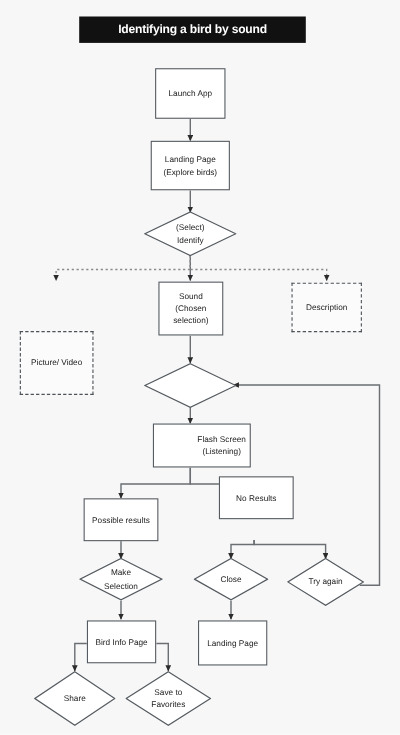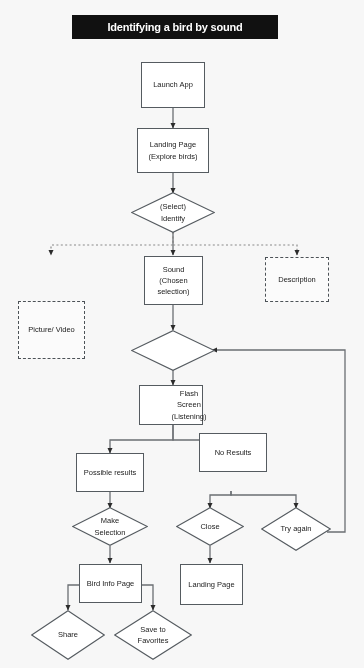--- a/index.html
+++ b/index.html
@@ -147,21 +147,21 @@
   <div class="node box dashed" style="left:265px; top:257px; width:64px; height:45px;">
     <span class="nlabel">Description</span>
   </div>
 
   <div class="node diamond" style="left:131px; top:330px; width:84px; height:41px;">
     <svg class="dshape" viewBox="0 0 84 41" preserveAspectRatio="none">
       <polygon points="42,0.7 83.3,20.5 42,40.3 0.7,20.5" fill="#ffffff" stroke="#555b60" stroke-width="1.1" vector-effect="non-scaling-stroke"></polygon>
     </svg>
   </div>
 
-  <div class="node box" style="left:139px; top:385px; width:64px; height:40px;padding-left:36px;">
+  <div class="node box" style="left:139px; top:385px; width:89px; height:40px;padding-left:36px;">
     <span class="nlabel">Flash Screen<br>(Listening)</span>
   </div>
 
   <div class="node box" style="left:76px; top:453px; width:68px; height:39px;">
     <span class="nlabel">Possible results</span>
   </div>
 
   <div class="node box" style="left:199px; top:433px; width:68px; height:39px;">
     <span class="nlabel">No Results</span>
   </div>

